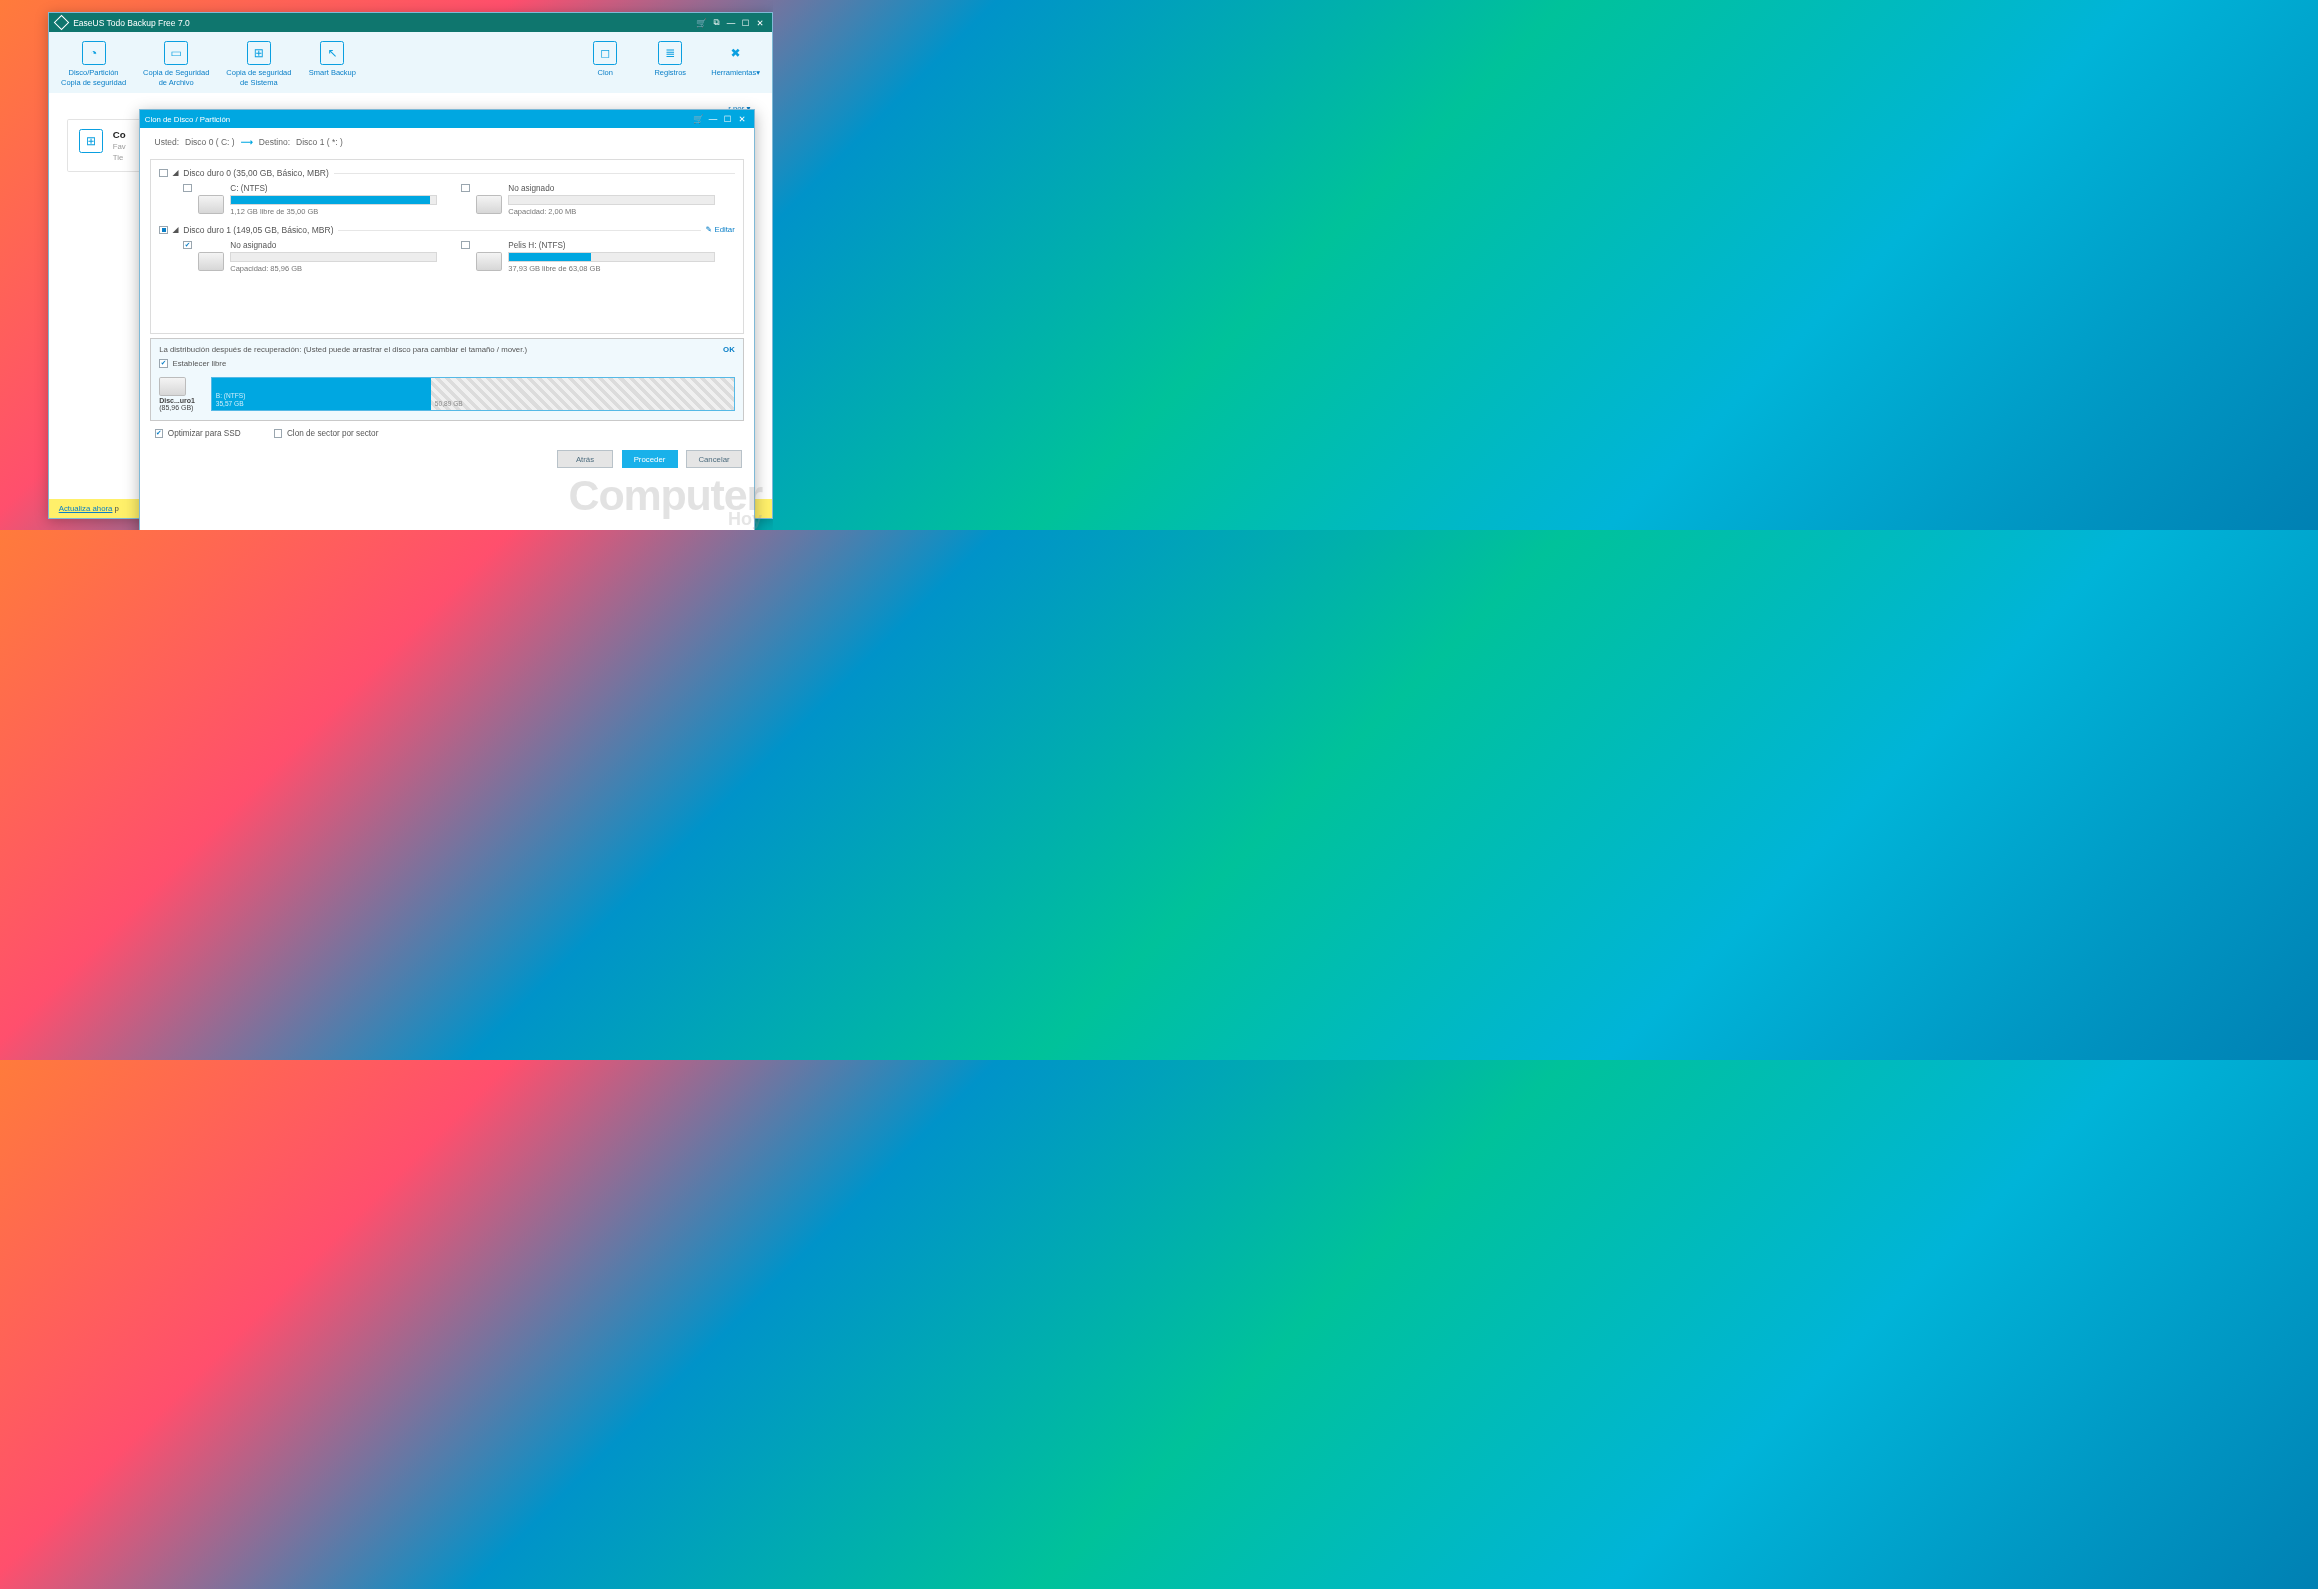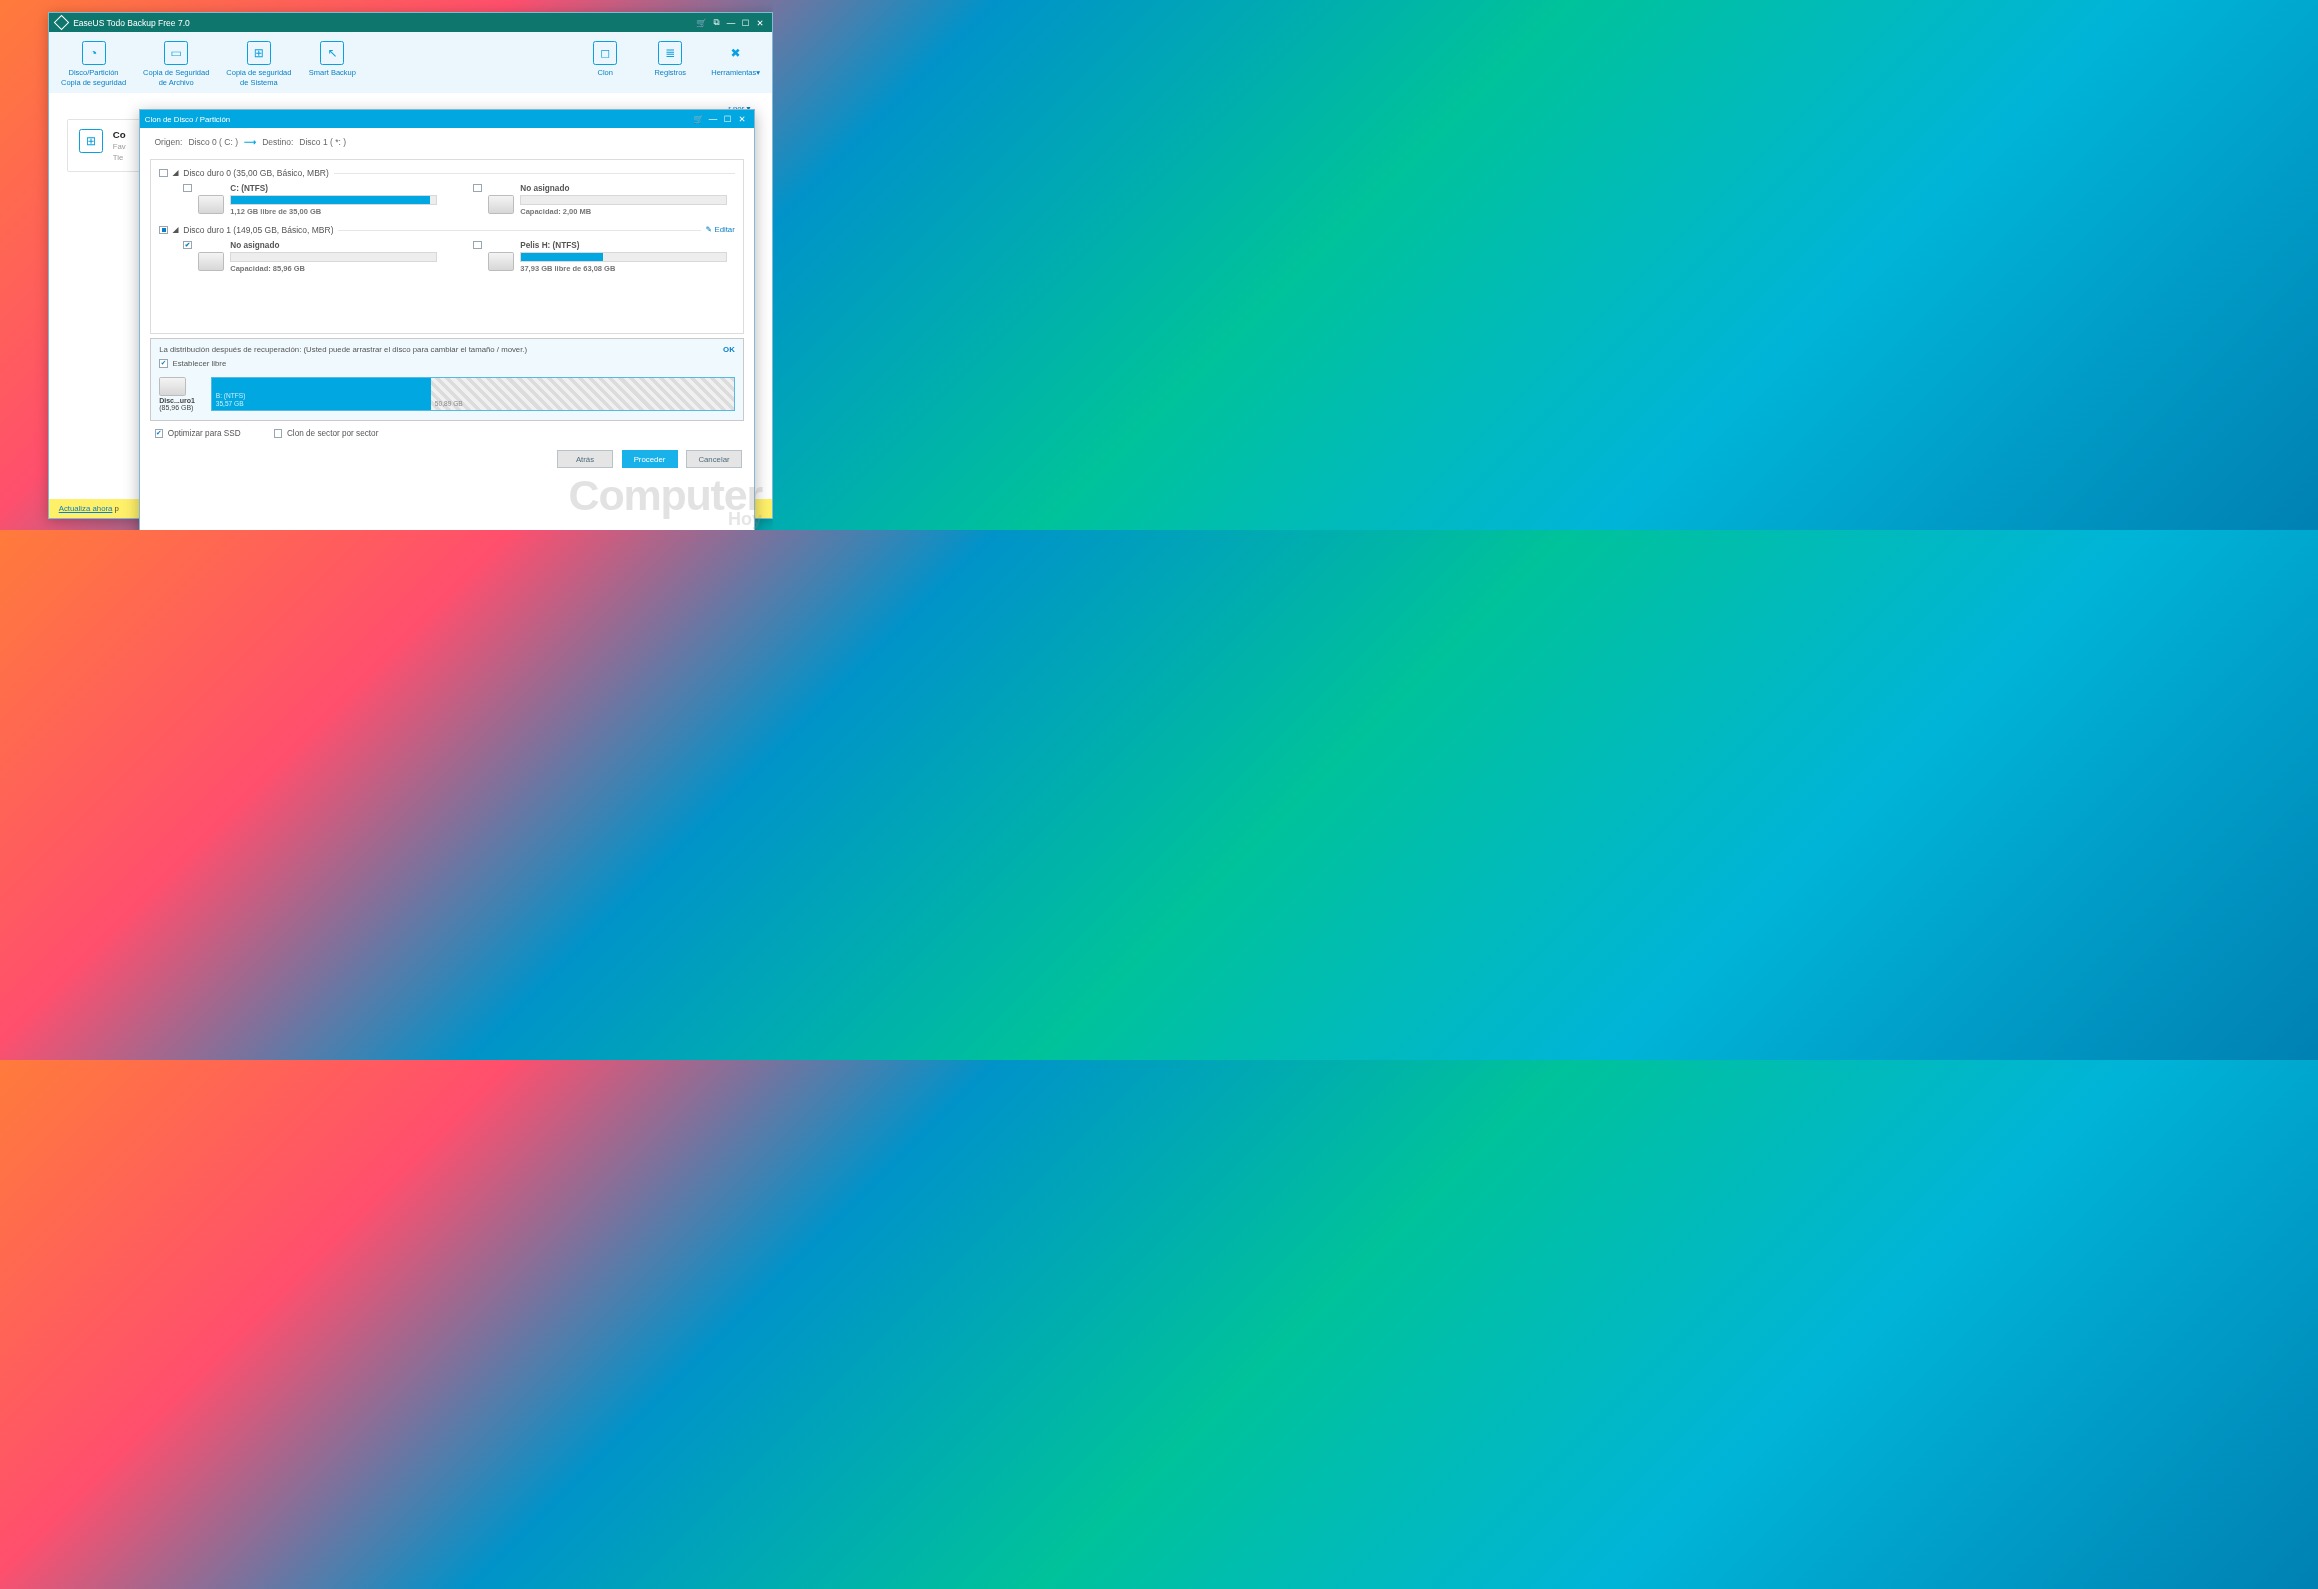--- a/index.html
+++ b/index.html
@@ -108,21 +108,21 @@
     height:175px;
     overflow:auto;
   }
   .disk-header {
     display:flex; align-items:center; gap:4.8px;
     color:#555; padding:2.4px 0;
   }
   .disk-header .dname { font-size:8.5px; }
   .disk-header .rule { flex:1; height:0.6px; background:#e6e6e6; }
   .disk-header .edit { color:#0a7fc7; font-size:7.8px; cursor:pointer; display:flex; gap:2.4px; align-items:center;}
-  .parts-row { display:flex; gap:36px; padding:3.6px 0 6px 24px;font-weight:bold; }
+  .parts-row { display:flex; gap:24px; padding:3.6px 0 6px 24px; }
   .part {
     display:flex; gap:6px; align-items:flex-start;
     width:254px;
   }
   .chk {
     width:8.5px;height:8.5px;border:0.6px solid #9aa6af; display:inline-block; background:#fff;
     position:relative;
   }
   .chk.checked::after { content:"✔"; color:#0a7fc7; font-size:6.6px; position:absolute; top:-1.2px; left:0.6px; }
   .chk.dot::after { content:""; position:absolute; left:1.8px; top:1.8px; width:3.6px;height:3.6px;background:#0a7fc7; }
@@ -258,21 +258,21 @@
   <div class="dtitlebar">
     <span>Clon de Disco / Partición</span>
     <span class="spacer"></span>
     <span class="tb-icon">🛒</span>
     <span class="tb-icon">—</span>
     <span class="tb-icon">☐</span>
     <span class="tb-icon">✕</span>
   </div>
 
   <div class="path-row">
-    <span>Origen:</span>
+    <span>Usted:</span>
     <span>Disco 0 ( C: )</span>
     <span class="arrow">⟶</span>
     <span>Destino:</span>
     <span>Disco 1 ( *: )</span>
   </div>
 
   <div class="disks-panel">
 
     <div class="disk-header">
       <span class="chk"></span>

